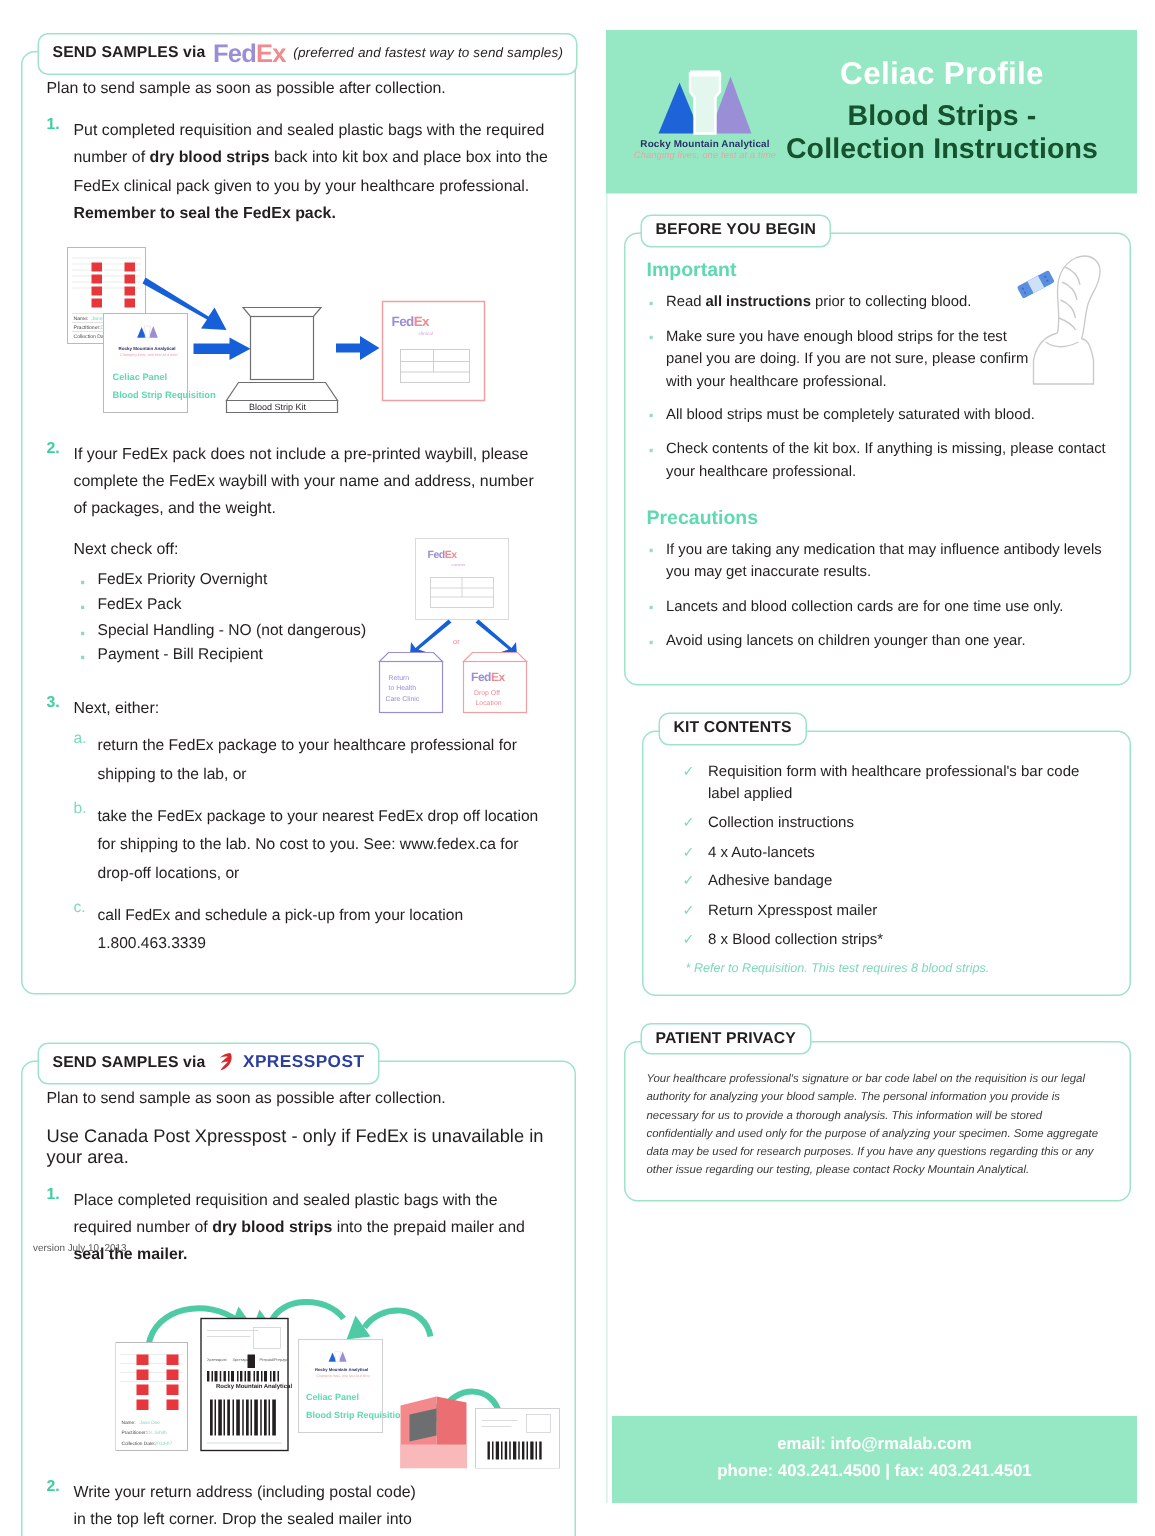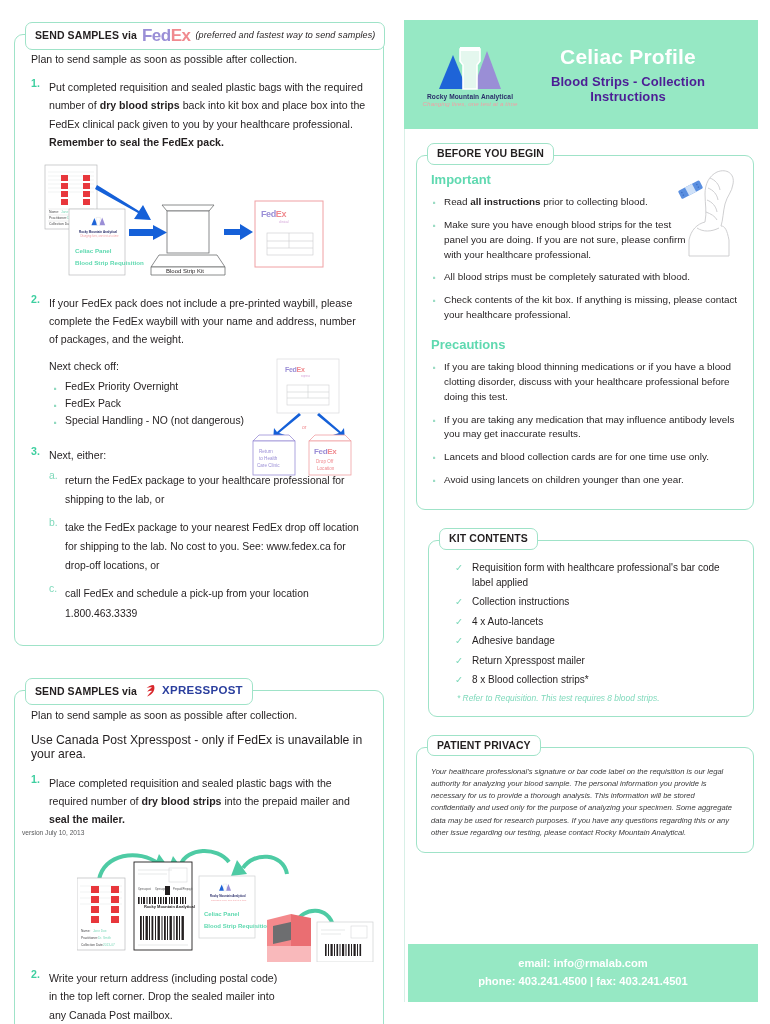--- a/index.html
+++ b/index.html
@@ -82,21 +82,21 @@
     display: flex; align-items: center;
     padding: 0 14px 0 18px;
     position: relative;
   }
   .logo { width: 96px; flex: 0 0 96px; text-align: center; }
   .logo svg { display: block; margin: 0 auto; }
   .logo .lname { font-size: 6.6px; font-weight: bold; color: #2b2f6b; margin-top: 2px; letter-spacing: .1px; }
   .logo .ltag { font-size: 6.2px; color: #f29fa4; font-style: italic; letter-spacing: .1px; }
   .hdr-titles { flex: 1; text-align: center; padding-right: 6px; }
   .h-title { color: #fff; font-size: 21px; font-weight: bold; letter-spacing: .2px; }
-  .h-sub { color: #4c1d95; font-size: 13px; font-weight: bold; margin-top: 5px; letter-spacing: .1px; }
+  .h-sub { color: #14532d; font-size: 19px; font-weight: bold; margin-top: 5px; letter-spacing: .1px; }
 
   .rpanel { margin: 26px 4px 0 12px; padding: 16px 14px 13px 14px; }
   .sec-h { color: #5fd9b0; font-size: 13px; font-weight: bold; margin-bottom: 8px; }
   ul.rdots { list-style: none; }
   ul.rdots li {
     font-size: 9.9px; line-height: 1.5;
     position: relative; padding-left: 13px; margin-bottom: 8px;
   }
   ul.rdots li:before {
     content: "·"; position: absolute; left: 1px; top: -3px;
@@ -235,20 +235,21 @@
         </li>
       </ol>
 
       <div class="subtle" style="margin-left:18px;">Next check off:</div>
 
       <div style="position:relative;">
         <ul class="dots">
           <li>FedEx Priority Overnight</li>
           <li>FedEx Pack</li>
           <li>Special Handling - NO (not dangerous)</li>
+          <li>Payment - Bill Recipient</li>
         </ul>
 
         <svg class="fig-right" style="right:8px;top:-22px;" width="110" height="120" viewBox="0 0 110 120">
           <rect x="28" y="2" width="62" height="54" fill="#fff" stroke="#d9dadc" stroke-width=".7"></rect>
           <text x="36" y="15" font-size="7" font-weight="bold" font-family="Liberation Sans, sans-serif" letter-spacing="-.3">
             <tspan fill="#9a8ed6">Fed</tspan><tspan fill="#f08a8f">Ex</tspan>
           </text>
           <text x="52" y="20" font-size="2.6" fill="#d4a4d8" font-family="Liberation Sans, sans-serif">express</text>
           <g fill="none" stroke="#cfd0d2" stroke-width=".6">
             <rect x="38" y="28" width="42" height="20"></rect>
@@ -526,21 +527,20 @@
         <ul class="rdots" style="width:255px;">
           <li>Read <b>all instructions</b> prior to collecting blood.</li>
           <li>Make sure you have enough blood strips for the test panel you are doing.  If you are not sure, please confirm with your healthcare professional.</li>
           <li style="width:325px;">All blood strips must be completely saturated with blood.</li>
           <li style="width:325px;">Check contents of the kit box. If anything is missing, please contact your healthcare professional.</li>
         </ul>
       </div>
 
       <div class="sec-h" style="margin-top:14px;">Precautions</div>
       <ul class="rdots">
-        <li>If you are taking blood thinning medications or if you have a blood clotting disorder, discuss with your healthcare professional before doing this test.</li>
         <li>If you are taking any medication that may influence antibody levels you may get inaccurate results.</li>
         <li>Lancets and blood collection cards are for one time use only.</li>
         <li>Avoid using lancets on children younger than one year.</li>
       </ul>
     </div>
 
     <div class="panel rpanel" style="margin-top:30px;margin-left:24px;">
       <div class="pill">
         <span>KIT CONTENTS</span>
       </div>

